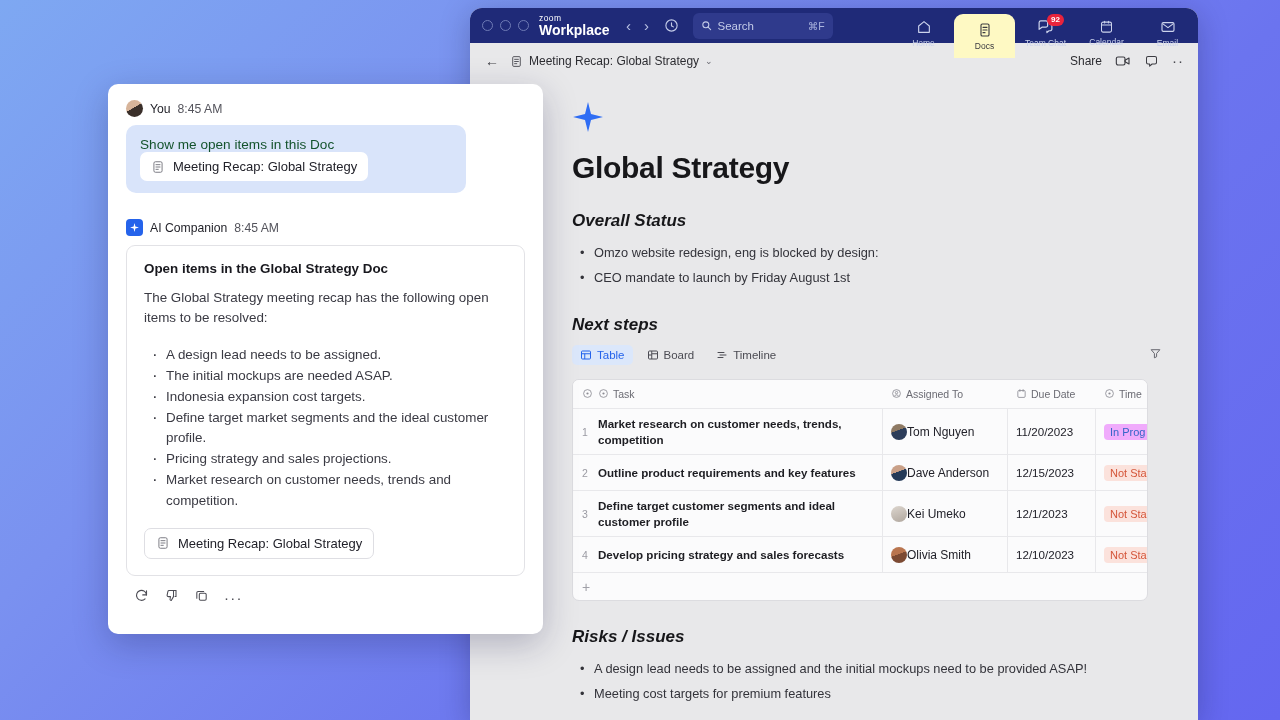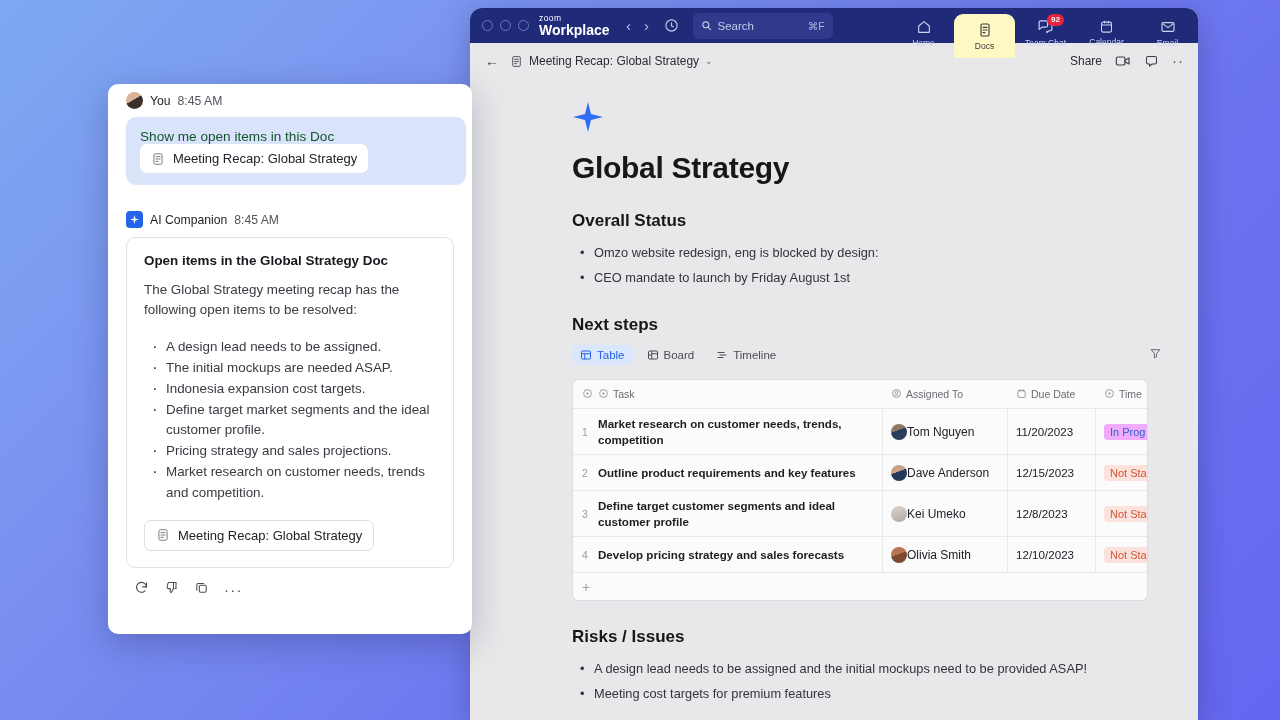--- a/index.html
+++ b/index.html
@@ -79,21 +79,21 @@
   #doc-body {
     background: #e8e8ea; height: calc(100% - 86px);
     padding: 22px 36px 0 102px; overflow: hidden; position: relative;
   }
   .spark { margin-bottom: 14px; }
   h1.doc-title {
     font-size: 30px; font-weight: 700; color: #17171a; letter-spacing: -.3px;
     margin-bottom: 26px;
   }
   h2.sec {
-    font-size: 17px; font-weight: 700; color: #17171a; margin-bottom: 10px;
+    font-size: 17px; font-weight: 700; color: #17171a; margin-bottom: 10px; font-style: italic;
   }
   ul.bullets { list-style: none; margin: 0 0 24px 6px; }
   ul.bullets li {
     font-size: 12.8px; color: #33333a; line-height: 1.95;
     position: relative; padding-left: 16px;
   }
   ul.bullets li:before {
     content: "•"; position: absolute; left: 2px; color: #33333a;
   }
 
@@ -132,24 +132,24 @@
   .av.a3 { background: linear-gradient(160deg,#ddd6cf,#b0a79e); }
   .av.a4 { background: linear-gradient(160deg,#b9754f 45%,#7c4a33 46%); }
   .pill { font-size: 11px; padding: 2px 6px; border-radius: 4px; white-space: nowrap; }
   .pill.prog { background: #f0abfc; color: #3566c8; }
   .pill.not  { background: #fbe2dc; color: #d4563a; }
   .addrow { height: 27px; display: flex; align-items: center; padding-left: 9px; color: #a0a0a8; font-size: 14px; cursor: pointer; }
 
   
   #ai-panel {
     position: absolute; left: 108px; top: 84px;
-    width: 364px; height: 550px;
+    width: 435px; height: 550px;
     background: #fff; border-radius: 10px;
     box-shadow: 0 10px 34px rgba(25,25,70,.26);
-    overflow: hidden; padding: 8px 18px 0 18px;
+    overflow: hidden; padding: 16px 18px 0 18px;
   }
   .msg-head { display: flex; align-items: center; gap: 7px; margin-bottom: 8px; }
   .msg-head .who { font-size: 12.2px; color: #1f1f26; }
   .msg-head .time { font-size: 12.2px; color: #54545c; }
   .avatar-you { width: 17px; height: 17px; border-radius: 50%; background: linear-gradient(150deg,#d7b49a 45%,#3a2f2a 46%); flex: none; }
   .avatar-ai {
     width: 17px; height: 17px; border-radius: 4px; background: #2563eb;
     display: flex; align-items: center; justify-content: center; flex: none;
   }
   .user-bubble {
@@ -411,21 +411,21 @@
             <span class="rownum">3</span>
           </div>
         <div class="c-task">
             <span class="task-txt">Define target customer segments and ideal customer profile</span>
           </div>
         <div class="c-ass">
             <span class="av a3"></span>
             <span class="ass-name">Kei Umeko</span>
           </div>
         <div class="c-due">
-            <span class="due-txt">12/8/2023</span>
+            <span class="due-txt">12/1/2023</span>
           </div>
         <div class="c-sta">
             <span class="pill not">Not Sta</span>
           </div>
       </div>
 
       <div class="tr body-row">
         <div class="c-num">
             <span class="rownum">4</span>
           </div>

